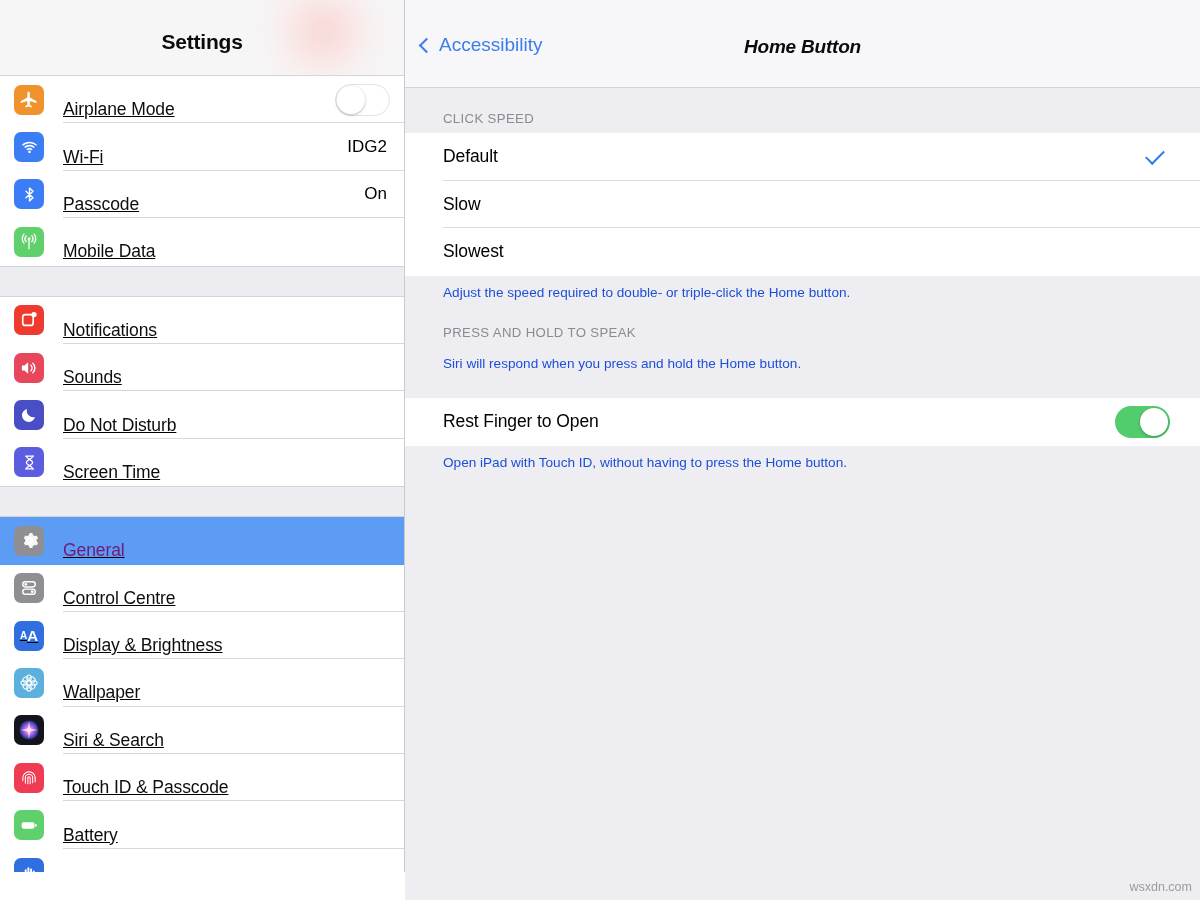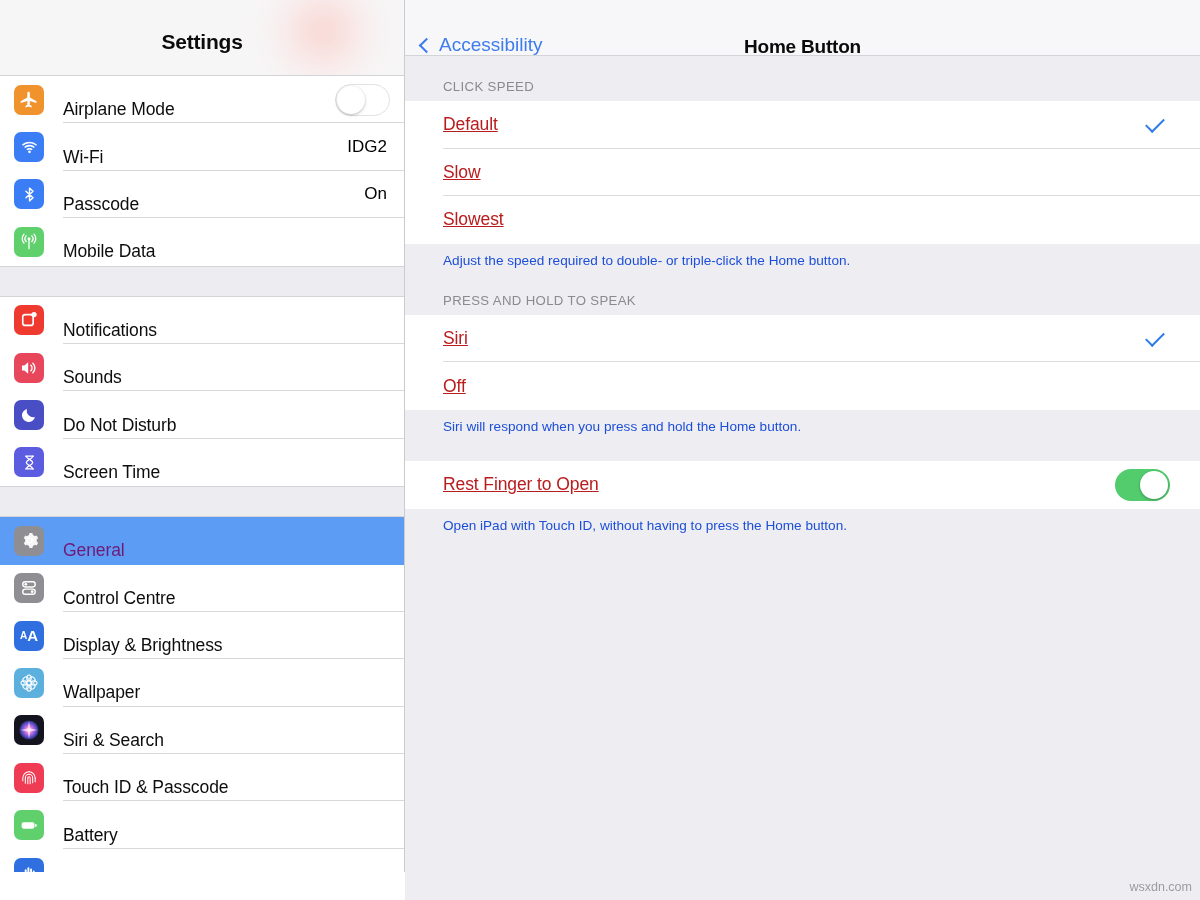--- a/index.html
+++ b/index.html
@@ -11,20 +11,21 @@
   }
   #app { position: relative; width: 1200px; height: 900px; display: flex; }
 
   
   #sidebar {
     width: 405px; height: 872px;
     background: #ffffff;
     position: relative;
     border-right: 1px solid #c9cbd0;
     overflow: hidden;
+    text-decoration: underline;
   }
   .sb-header {
     height: 76px;
     background: #f7f6f7;
     position: relative;
     border-bottom: 1px solid #d3d4d8;
     overflow: hidden;
   }
   .pink-blur {
     position: absolute; left: 258px; top: -34px;
@@ -95,51 +96,51 @@
   .sb-toggle .knob {
     width: 28px; height: 28px; border-radius: 50%; background: #ffffff;
     margin-left: 1px; box-shadow: 0 1px 3px rgba(0,0,0,0.28);
   }
 
   
   #detail {
     width: 795px; height: 900px; background: #eeeef2; position: relative; overflow: hidden;
   }
   .dt-header {
-    height: 56px; background: #f7f7f9; position: relative;
+    height: 88px; background: #f7f7f9; position: relative;
     border-bottom: 1px solid #d3d4d8;
   }
   .back-link {
     position: absolute; left: 14px; top: 34px;
     display: flex; align-items: center; color: #3c7ced; font-size: 19px;
     cursor: pointer;
   }
   .chev-left {
     display: inline-block; width: 11px; height: 11px;
     border-left: 2.6px solid #3c7ced; border-bottom: 2.6px solid #3c7ced;
     transform: rotate(45deg); margin-right: 7px; margin-left: 2px;
   }
   .dt-title {
     position: absolute; left: 0; right: 0; top: 36px; text-align: center;
-    font-size: 19px; font-weight: bold; color: #0b0b0b; letter-spacing: -0.2px;
+    font-size: 19px; font-weight: bold; color: #0b0b0b; letter-spacing: -0.2px; font-style: italic;
   }
 
   .section-head {
     padding: 23px 0 7px 38px; font-size: 13.2px; color: #8a8a8f;
     letter-spacing: 0.35px;
   }
   .card { background: #ffffff; }
   .opt-row {
     height: 47.5px; display: flex; align-items: center;
     padding-left: 38px; position: relative; background: #ffffff;
   }
   .opt-row .divider {
     position: absolute; left: 38px; right: 0; bottom: 0; height: 1px; background: #dcdce0;
   }
-  .opt-label { font-size: 17.5px; color: #b91c1c; letter-spacing: -0.1px; text-decoration: underline; }
+  .opt-label { font-size: 17.5px; color: #000000; letter-spacing: -0.1px; }
   .check {
     position: absolute; right: 36px; width: 18px; height: 10px;
     border-left: 2.6px solid #2e7ce8; border-bottom: 2.6px solid #2e7ce8;
     transform: rotate(-45deg); top: 17px;
   }
   .footnote {
     padding: 8px 40px 0 38px; font-size: 13.6px; color: #1d4ed8; line-height: 1.35;
   }
   .sw-row {
     height: 47.5px; display: flex; align-items: center;
@@ -408,31 +409,20 @@
         <div class="divider"></div>
       </div>
       <div class="opt-row last">
         <span class="opt-label">Slowest</span>
 
       </div>
     </div>
     <div class="footnote">Adjust the speed required to double- or triple-click the Home button.</div>
 
     <div class="section-head">PRESS AND HOLD TO SPEAK</div>
-    <div class="card">
-      <div class="opt-row">
-        <span class="opt-label">Siri</span>
-        <span class="check"></span>
-        <div class="divider"></div>
-      </div>
-      <div class="opt-row last">
-        <span class="opt-label">Off</span>
-
-      </div>
-    </div>
     <div class="footnote">Siri will respond when you press and hold the Home button.</div>
 
     <div class="spacer24"></div>
 
     <div class="card">
       <div class="sw-row">
         <span class="opt-label">Rest Finger to Open</span>
         <div class="sw-on">
             <div class="knob"></div>
           </div>

